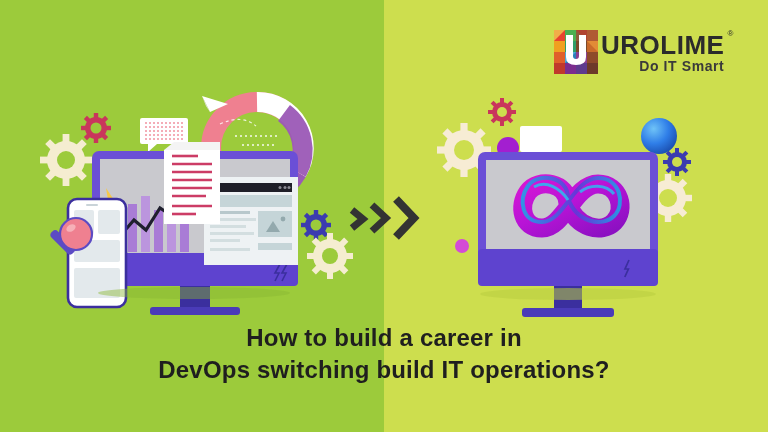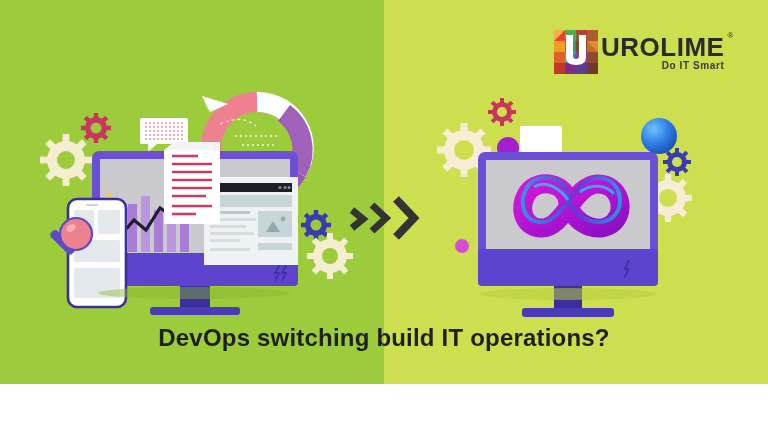--- a/index.html
+++ b/index.html
@@ -6,21 +6,21 @@
     margin: 0;
     padding: 0;
     background: #ffffff;
   }
   body {
     font-family: "Liberation Sans", sans-serif;
   }
   #poster {
     position: relative;
     width: 768px;
-    height: 384px;
+    height: 432px;
     overflow: hidden;
     background: #cdde4e;
   }
   
   .bg-left {
     position: absolute;
     left: 0; top: 0;
     width: 384px; height: 432px;
     background: #9ccb3b;
   }
@@ -59,21 +59,21 @@
   }
   .logo-reg {
     position: absolute;
     right: -9px; top: -2px;
     font-size: 8px;
     color: #2b2b2b;
   }
   .logo-tag {
     display: block;
     text-align: right;
-    font-size: 10px;
+    font-size: 14px;
     font-weight: bold;
     color: #3a3a3a;
     letter-spacing: 0.6px;
     margin-top: 1px;
   }
 
   
   .headline {
     position: absolute;
     left: 0; top: 322px;
@@ -448,16 +448,17 @@
                  C172 146, 146 140, 138 116 Z" fill="none" stroke="url(#infB)" stroke-width="4" stroke-linecap="round" opacity="0.85" transform="translate(0,-6)"></path>
         <path d="M104 99 C116 92, 130 100, 138 112" fill="none" stroke="#2fb7f0" stroke-width="3" opacity="0.9"></path>
         <path d="M150 104 C160 96, 176 96, 184 106" fill="none" stroke="#2fb7f0" stroke-width="3" opacity="0.85"></path>
       </g>
 
       <ellipse cx="138" cy="206" rx="88" ry="6" fill="#b9cd40" opacity="0.55"></ellipse>
     </svg>
   </div>
 
   <div class="headline">
+    <span class="line">How to build a career in</span>
     <span class="line">DevOps switching build IT operations?</span>
   </div>
 
 </div>
 
 </body></html>

